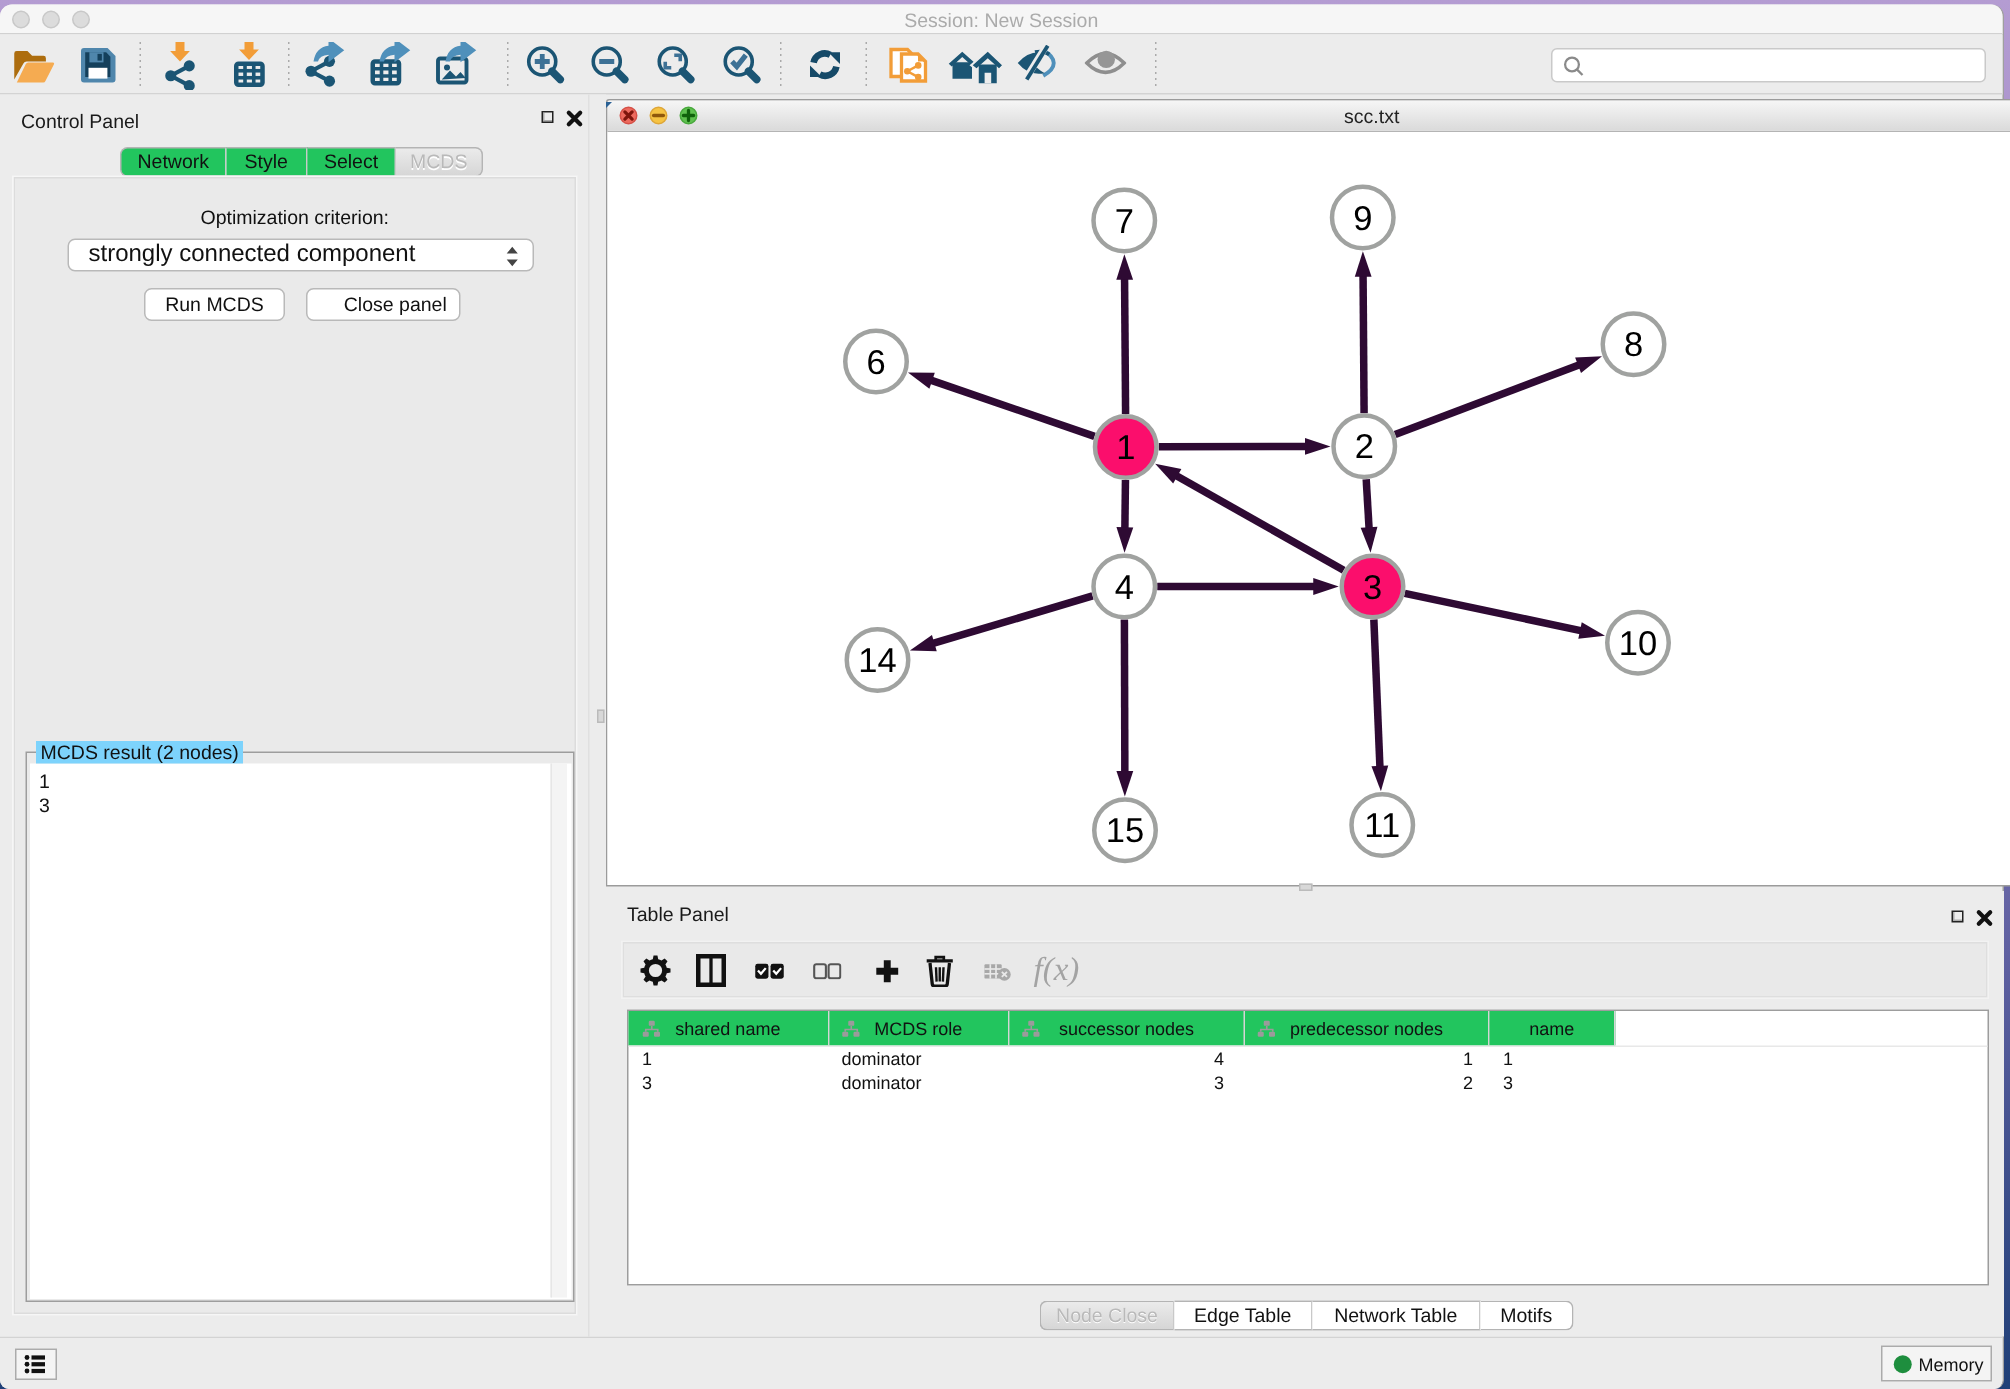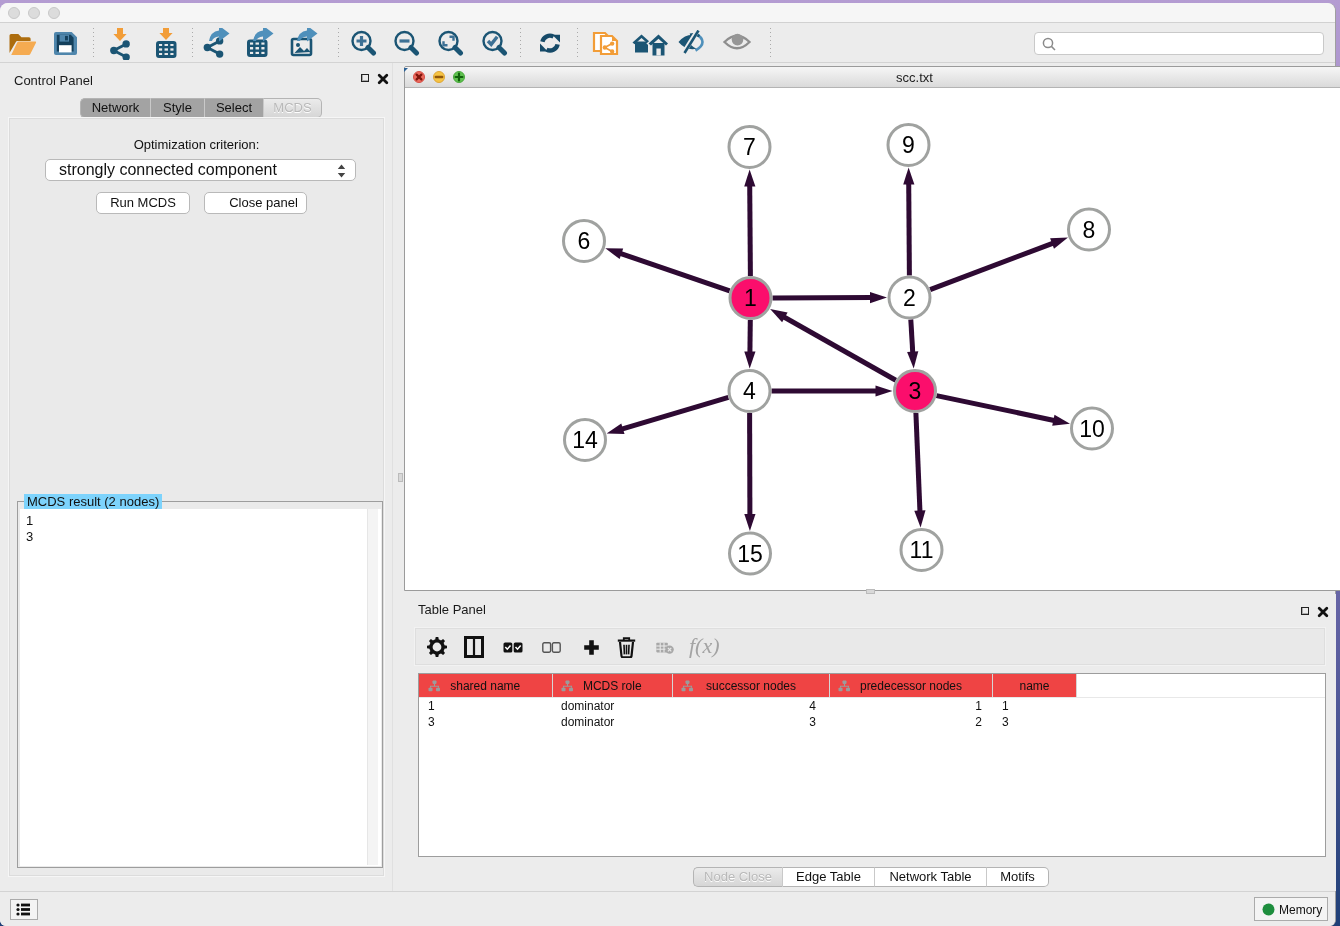--- a/index.html
+++ b/index.html
@@ -12,21 +12,21 @@
 #title-text { position:absolute; top:3px; width:100%; text-align:center; font-size:13px; color:#ababab; }
 
 #toolbar { position:absolute; left:0; top:20px; width:100%; height:40px; background:#ececec; border-bottom:1px solid #d3d3d3; }
 .tbi { position:absolute; top:6px; }
 .tsep { position:absolute; top:5px; height:30px; width:1px; background-image:linear-gradient(#aaa 33%, rgba(255,255,255,0) 0%); background-size:1px 4px; }
 #searchbox { position:absolute; right:11px; top:9px; width:290px; height:23px; background:#fff; border:1px solid #c9c9c9; border-radius:4px; }
 
 #cpanel { position:absolute; left:0; top:60px; width:392px; height:828px; background:#ececec; }
 .ptitle { position:absolute; font-size:13px; color:#1a1a1a; }
 .tabrow { position:absolute; display:flex; }
-.tab { font-size:13px; color:#111; background:#a3a3a3; border-top:1px solid #b4b4b4; border-bottom:1px solid #b4b4b4; border-right:1px solid #c9c9c9; text-align:center; padding:1px 0 2px 0; }
+.tab { font-size:13px; color:#111; background:#22c55e; border-top:1px solid #b4b4b4; border-bottom:1px solid #b4b4b4; border-right:1px solid #c9c9c9; text-align:center; padding:1px 0 2px 0; }
 .tab.first { border-left:1px solid #b4b4b4; border-radius:5px 0 0 5px; }
 .tab.last { border-right:1px solid #b4b4b4; border-radius:0 5px 5px 0; }
 .tab.sel { background:linear-gradient(#ebebeb,#d6d6d6); color:#b9b9b9; text-shadow:0 1px 0 #fff; }
 #cp-content { position:absolute; left:8px; top:54px; width:377px; height:760px; background:#eaeaea; border:1px solid #f6f6f6; box-shadow:0 0 0 1px #dcdcdc inset; }
 #optlabel { position:absolute; left:0; top:19px; width:100%; text-align:center; font-size:13px; color:#111; }
 #dropdown { position:absolute; left:36px; top:41px; width:311px; height:22px; background:#fff; border:1px solid #b9b9b9; border-radius:5px; font-size:16px; color:#111; line-height:20px; padding-left:13px; }
 .btn { position:absolute; height:22px; background:#fff; border:1px solid #b9b9b9; border-radius:5px; font-size:13px; color:#111; text-align:center; line-height:20px; }
 #mcdsbox { position:absolute; left:8px; top:383px; width:366px; height:367px; border:1px solid #9d9d9d; }
 #mcdslegend { position:absolute; left:6px; top:-8px; background:#7dd3fc; font-size:13px; color:#111; padding:0 3px; z-index:3; }
 #mcdstext { position:absolute; left:2px; top:7px; width:361px; height:357px; background:#fff; font-size:13px; color:#111; line-height:16px; padding:4px 0 0 6px; }
@@ -38,38 +38,39 @@
 
 #netwin { position:absolute; left:404px; top:63px; width:1021px; height:525px; border:1px solid #9b9b9b; border-radius:2px 2px 0 0; background:#fff; }
 #nettitle { position:absolute; left:0; top:0; width:100%; height:21px; background:linear-gradient(#f6f6f6,#dadada); border-bottom:1px solid #b4b4b4; border-radius:2px 2px 0 0; }
 #nettitle span.t { position:absolute; width:100%; text-align:center; top:3px; font-size:13px; color:#222; }
 .mtl { position:absolute; top:4px; width:12px; height:12px; border-radius:50%; font-size:10px; font-weight:bold; text-align:center; line-height:11px; }
 #netcanvas { position:absolute; left:0; top:21px; width:929px; height:502px; background:#fff; }
 
 #tpanel { position:absolute; left:404px; top:591px; width:932px; height:297px; background:#ececec; }
 #ttool { position:absolute; left:10px; top:33px; width:912px; height:39px; background:#e9e9e9; border:1px solid #f2f2f2; box-shadow:0 0 0 1px #dedede inset; }
 #ttable { position:absolute; left:14px; top:79px; width:908px; height:184px; background:#fff; border:1px solid #9d9d9d; font-size:12px; }
-.hcell { position:absolute; top:0; height:23px; border-right:1px solid #d5d5d5; background:#ef4444; }
+.hcell { position:absolute; top:0; height:23px; border-right:1px solid #d5d5d5; background:#22c55e; }
 .hcell span { position:absolute; width:100%; text-align:center; top:5px; font-size:12px; color:#111; }
 .rcell { position:absolute; font-size:12px; color:#111; height:16px; line-height:16px; }
 .btabs { position:absolute; display:flex; }
 .btab { font-size:13px; color:#111; background:#fff; border-top:1px solid #b4b4b4; border-bottom:1px solid #b4b4b4; border-right:1px solid #c9c9c9; text-align:center; padding:1px 0 2px 0; }
 
 #statusbar { position:absolute; left:0; top:888px; width:100%; height:35px; background:#ececec; border-top:1px solid #d3d3d3; border-radius:0 0 6px 6px; }
 #listbtn { position:absolute; left:10px; top:7px; width:28px; height:21px; background:#f4f4f4; border:1px solid #ababab; }
 #membtn { position:absolute; right:7px; top:5px; width:74px; height:24px; background:#f4f4f4; border:1px solid #ababab; font-size:13px; color:#111; }
 svg { display:block; }
 </style>
 </head>
 <body>
 <div id="win">
   <div id="titlebar">
     <div class="tl" style="left:8px;"></div>
     <div class="tl" style="left:28px;"></div>
     <div class="tl" style="left:48px;"></div>
+    <div id="title-text">Session: New Session</div>
   </div>
   <div id="toolbar">
       <svg class="tbi" style="left:8px;top:9px;" width="29" height="24" viewBox="0 0 29 24">
         <path d="M1.5 21 V3.6 Q1.5 2 3.1 2 h7.2 L13.4 5.2 h7.6 Q22.6 5.2 22.6 6.8 V9 H9.8 Q8.2 9 7.6 10.4 L1.5 21 z" fill="#ad6d0e"></path>
         <path d="M3.2 23 L9.2 10.6 Q9.7 9.6 10.8 9.6 H27.3 Q28.5 9.6 28 10.8 L22.3 22 Q21.9 23 20.8 23 z" fill="#f5ab51"></path>
       </svg>
 <svg class="tbi" style="left:53px;top:8px;" width="25" height="25" viewBox="0 0 25 25">
         <path d="M1 3 q0-2 2-2 H18.7 L24 6.3 V22 q0 2 -2 2 H3 q-2 0 -2-2 z" fill="#4f86ac"></path>
         <path d="M3.8 3.8 h14 l2.8 3 v13.6 H3.8 z" fill="#14405c"></path>
         <rect x="6.6" y="3.8" width="9.4" height="6.8" fill="#4f86ac"></rect>

